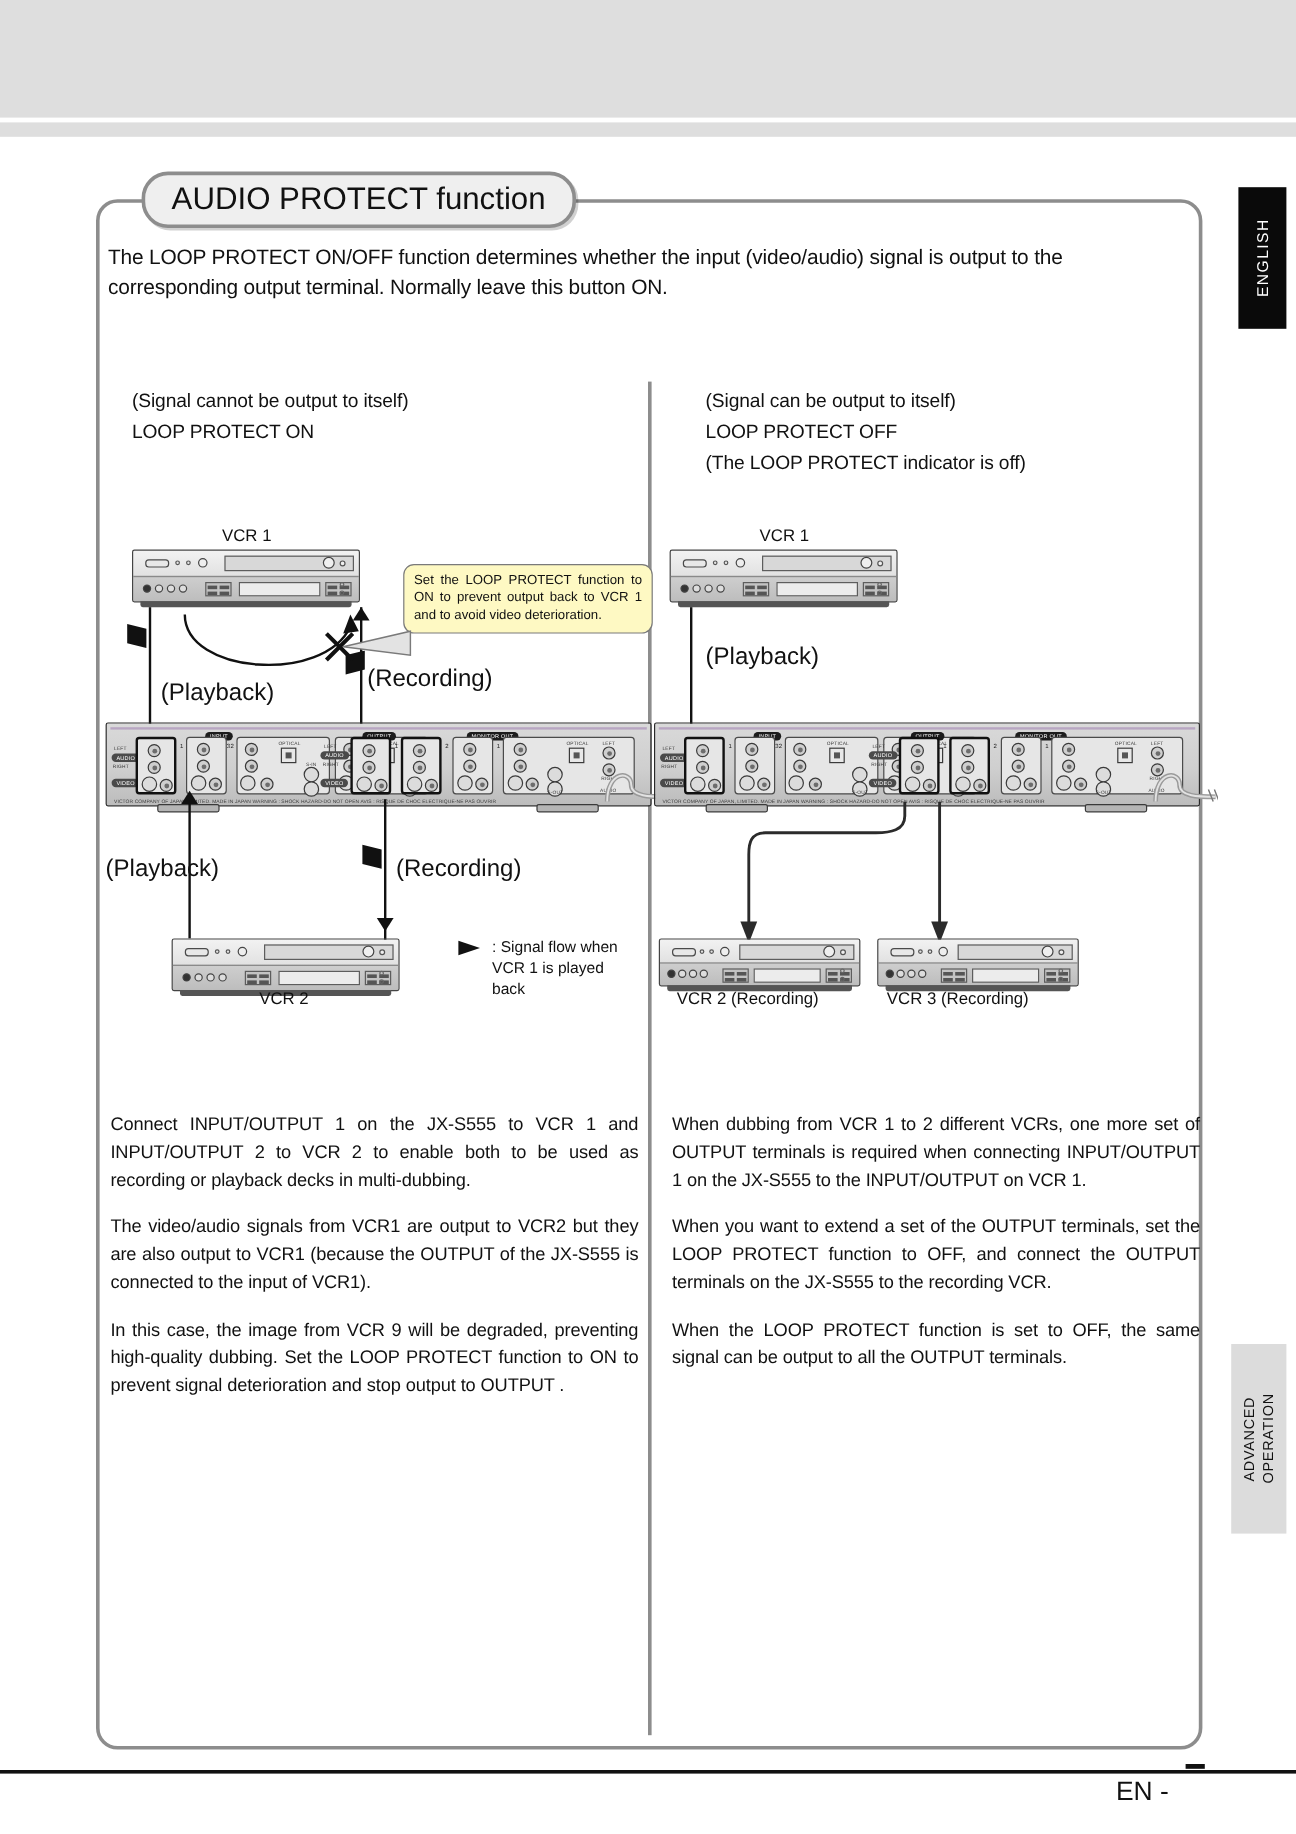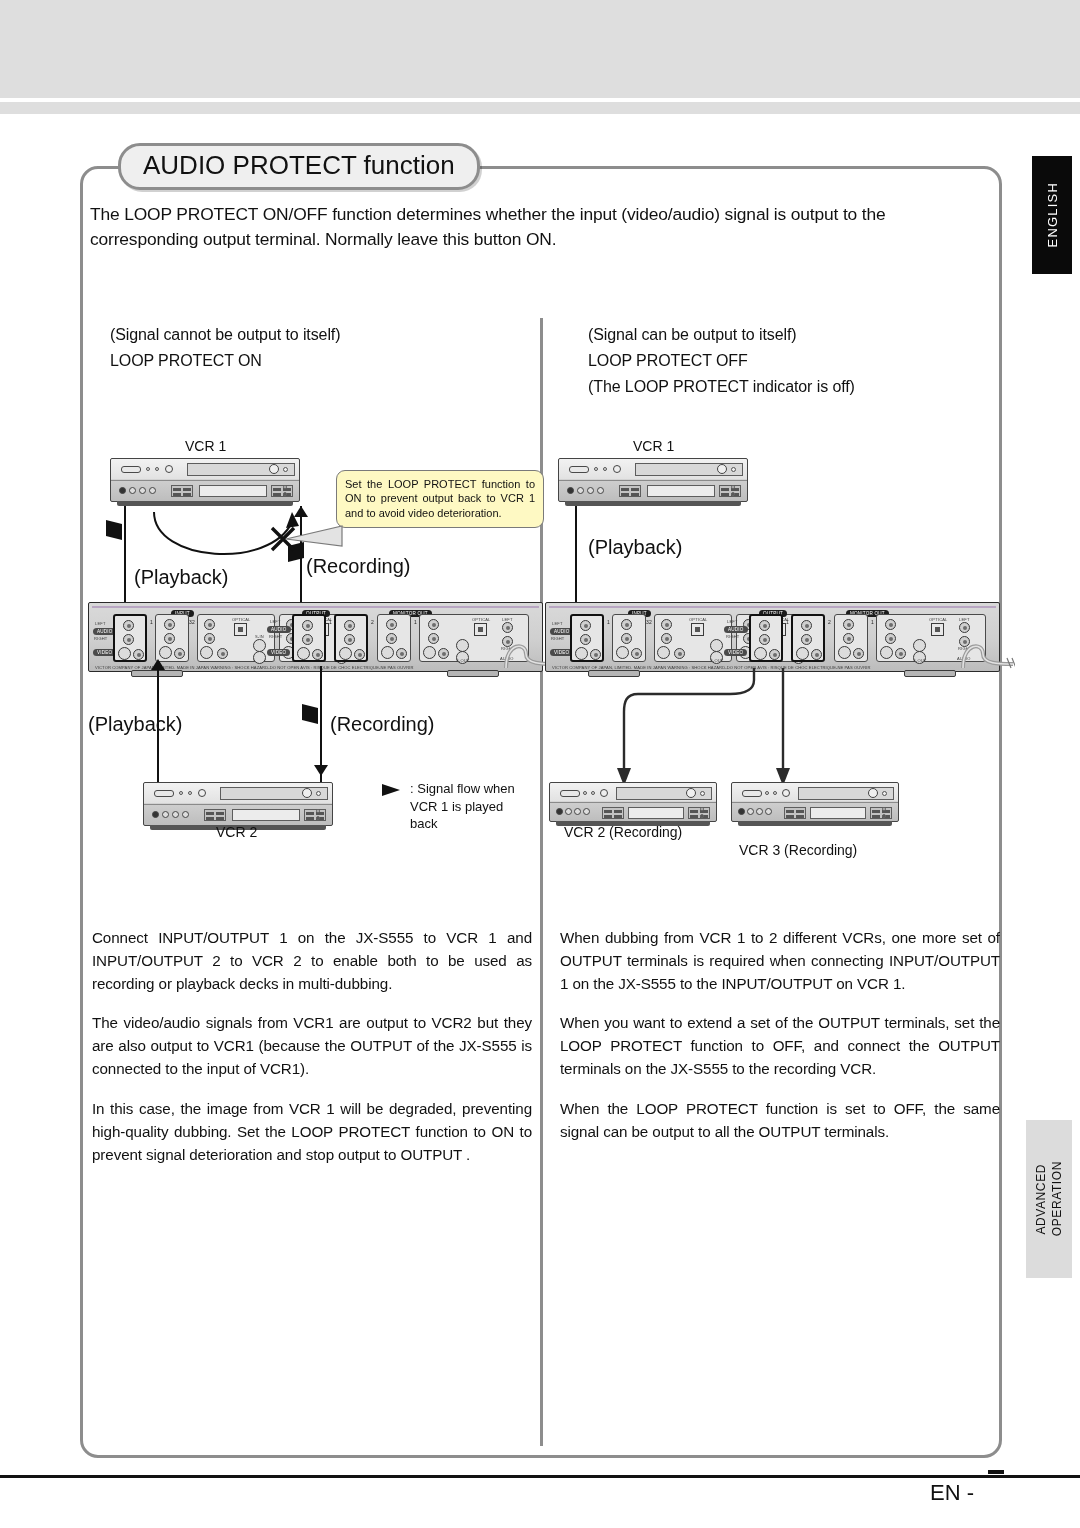--- a/index.html
+++ b/index.html
@@ -453,21 +453,21 @@
 
   <div class="legend" style="left:382px;top:780px;width:150px;">
     <span class="ar"></span>
     <span class="tx">: Signal flow when<br>VCR 1 is played<br>back</span>
   </div>
 </div>
 
 <div class="body-txt" style="left:92px;top:906px;width:440px;">
   <p>Connect INPUT/OUTPUT 1 on the JX-S555 to VCR 1 and INPUT/OUTPUT 2 to VCR 2 to enable both to be used as recording or playback decks in multi-dubbing.</p>
   <p>The video/audio signals from VCR1 are output to VCR2 but they are also output to VCR1 (because the OUTPUT      of the JX-S555 is connected to the input of VCR1).</p>
-  <p>In this case, the image from VCR 1 will be degraded, preventing high-quality dubbing.  Set the LOOP PROTECT function to ON to prevent signal deterioration and stop output to OUTPUT    .</p>
+  <p>In this case, the image from VCR 9 will be degraded, preventing high-quality dubbing.  Set the LOOP PROTECT function to ON to prevent signal deterioration and stop output to OUTPUT    .</p>
 </div>
 
 <div class="col col-right">
   <div class="col-head">
     <div>(Signal can be output to itself)</div>
     <div>LOOP PROTECT OFF</div>
     <div>(The LOOP PROTECT indicator is off)</div>
   </div>
 </div>
 
@@ -679,21 +679,21 @@
     <div class="disp" style="left:78px;top:24px;width:56px;"></div>
     <div class="btnblk r" style="left:138px;top:24px;">
         <i></i>
         <i></i>
         <i></i>
         <i></i>
       </div>
     <div class="dotR3" style="left:150px;top:24px;"></div>
     <div class="dotR3" style="left:150px;top:31px;"></div>
   </div>
-  <div class="vcr-label" style="left:199px;top:824px;margin-top:18px;">VCR 3 (Recording)</div>
+  <div class="vcr-label" style="left:199px;top:824px;">VCR 3 (Recording)</div>
 </div>
 
 <div class="body-txt" style="left:560px;top:906px;width:440px;">
   <p>When dubbing from VCR 1 to 2 different VCRs, one more set of OUTPUT terminals is required when connecting INPUT/OUTPUT 1 on the JX-S555 to the INPUT/OUTPUT on VCR 1.</p>
   <p>When you want to extend a set of the OUTPUT terminals, set the LOOP PROTECT function to OFF, and connect the OUTPUT      terminals on the JX-S555 to the recording VCR.</p>
   <p>When the LOOP PROTECT function is set to OFF, the same signal can be output to all the OUTPUT terminals.</p>
 </div>
 
 <div class="footer-rule"></div>
 <div class="footer-tick"></div>

